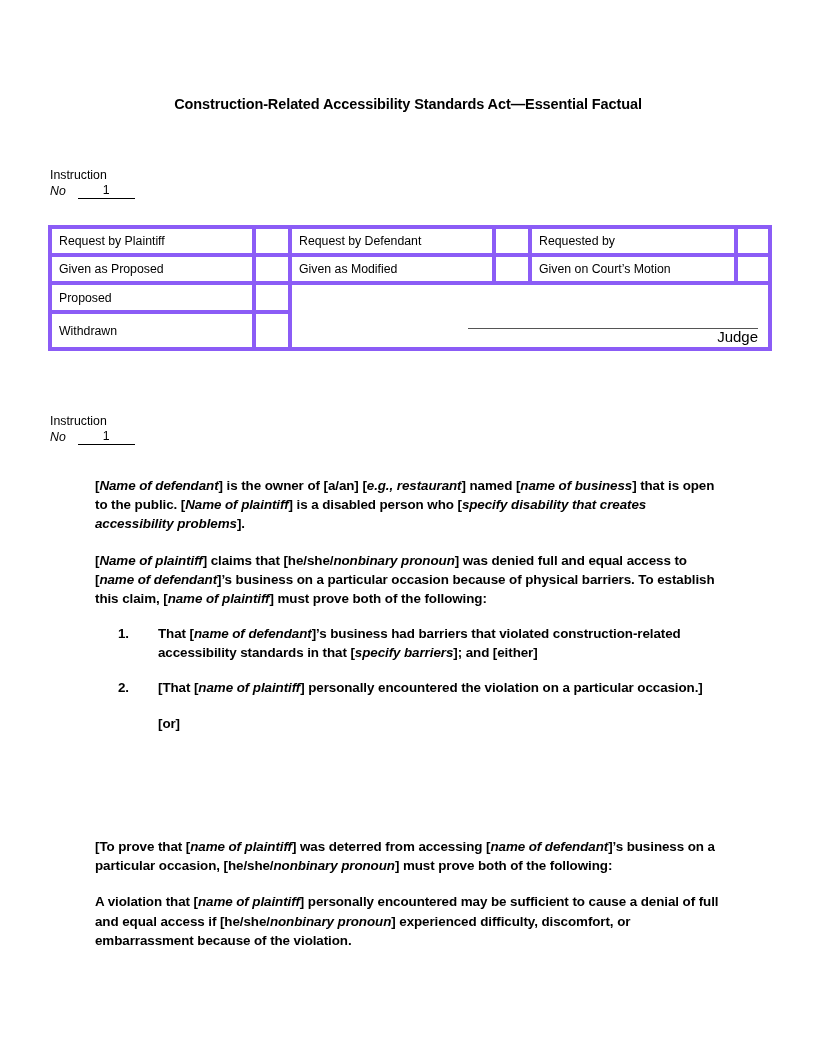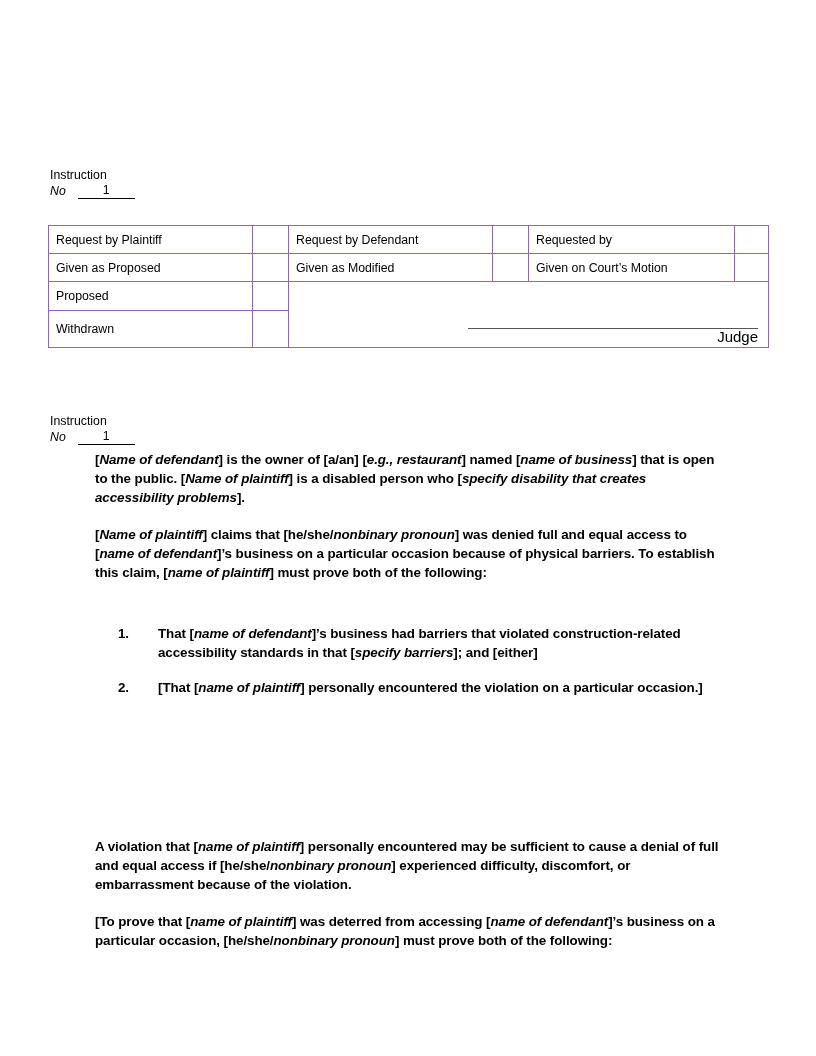--- a/index.html
+++ b/index.html
@@ -67,21 +67,21 @@
   .disposition-table {
     position: absolute;
     left: 48px;
     top: 225px;
     width: 720px;
     border-collapse: collapse;
     table-layout: fixed;
     font-size: 12.3px;
   }
   .disposition-table td {
-    border: 1px solid #8b5cf6;
+    border: 4px solid #8b5cf6;
     padding: 0 0 0 7px;
     vertical-align: middle;
     font-size: 12.3px;
     line-height: 14px;
     color: #000;
   }
   .disposition-table td.check { padding: 0; }
   .row-h { height: 28px; }
   .row-refused { height: 29px; }
   .row-withdrawn { height: 37px; }
@@ -146,20 +146,21 @@
     margin-bottom: 16px;
   }
   .sub-block em { font-style: italic; }
 </style>
 </head>
 <body>
 
 <div class="page">
 
   <div class="title-block">
+    <span class="title-line">Construction-Related Accessibility Standards Act—Essential Factual</span>
   </div>
 
   <div class="instruction-field" id="instruction-field-1">
     <span class="lbl-1">Instruction</span>
     <span class="row2">
       <span class="lbl-2">No</span>
       <span class="numline">1</span>
     </span>
   </div>
 
@@ -207,39 +208,40 @@
   </table>
 
   <div class="instruction-field" id="instruction-field-2">
     <span class="lbl-1">Instruction</span>
     <span class="row2">
       <span class="lbl-2">No</span>
       <span class="numline">1</span>
     </span>
   </div>
 
-  <div class="body-text" style="top:450px;">
+  <div class="body-text" style="top:476px;">
     <p><span>[</span><em>Name of defendant</em><span>] is the owner of [a/an] [</span><em>e.g., restaurant</em><span>] named [</span><em>name of business</em><span>] that is open to the public. [</span><em>Name of plaintiff</em><span>] is a disabled person who [</span><em>specify disability that creates accessibility problems</em><span>].</span></p>
 
     <p><span>[</span><em>Name of plaintiff</em><span>] claims that [he/she/</span><em>nonbinary pronoun</em><span>] was denied full and equal access to [</span><em>name of defendant</em><span>]’s business on a particular occasion because of physical barriers. To establish this claim, [</span><em>name of plaintiff</em><span>] must prove both of the following:</span></p>
   </div>
 
   <div class="numbered" style="top:624px;">
     <div class="num-item">
       <span class="num-marker">1.</span>
       <span class="num-body"><span>That [</span><em>name of defendant</em><span>]’s business had barriers that violated construction-related accessibility standards in that [</span><em>specify barriers</em><span>]; and [either]</span></span>
     </div>
 
     <div class="num-item">
       <span class="num-marker">2.</span>
       <span class="num-body"><span>[That [</span><em>name of plaintiff</em><span>] personally encountered the violation on a particular occasion.]</span></span>
     </div>
 
+    <div class="sub-block">[or]</div>
 
   </div>
 
   <div class="body-text" style="top:837px;">
+    <p><span>[To prove that [</span><em>name of plaintiff</em><span>] was deterred from accessing [</span><em>name of defendant</em><span>]’s business on a particular occasion, [he/she/</span><em>nonbinary pronoun</em><span>] must prove both of the following:</span></p>
+
     <p><span>A violation that [</span><em>name of plaintiff</em><span>] personally encountered may be sufficient to cause a denial of full and equal access if [he/she/</span><em>nonbinary pronoun</em><span>] experienced difficulty, discomfort, or embarrassment because of the violation.</span></p>
-
-    <p><span>[To prove that [</span><em>name of plaintiff</em><span>] was deterred from accessing [</span><em>name of defendant</em><span>]’s business on a particular occasion, [he/she/</span><em>nonbinary pronoun</em><span>] must prove both of the following:</span></p>
   </div>
 
 </div>
 
 </body></html>

